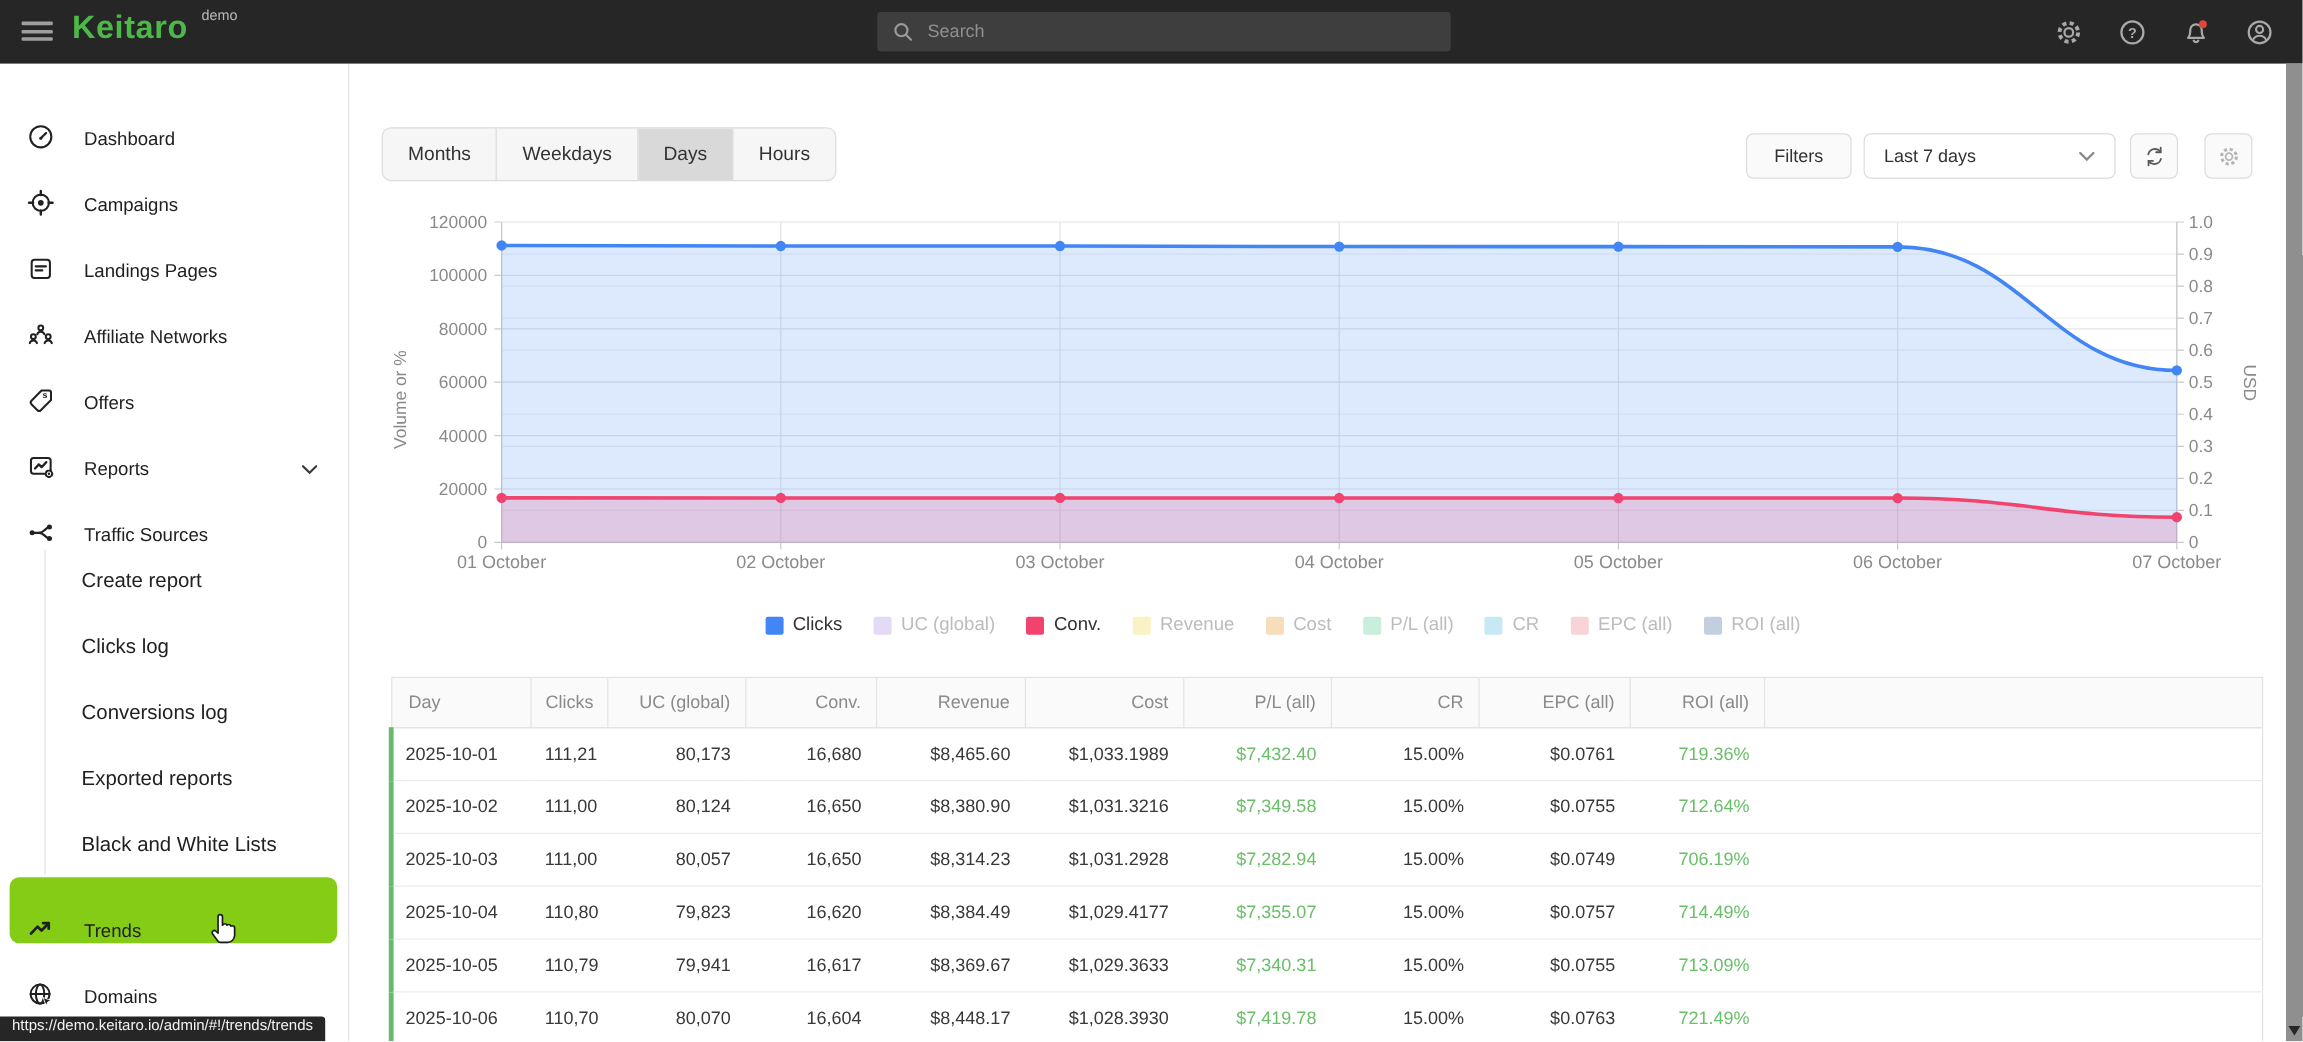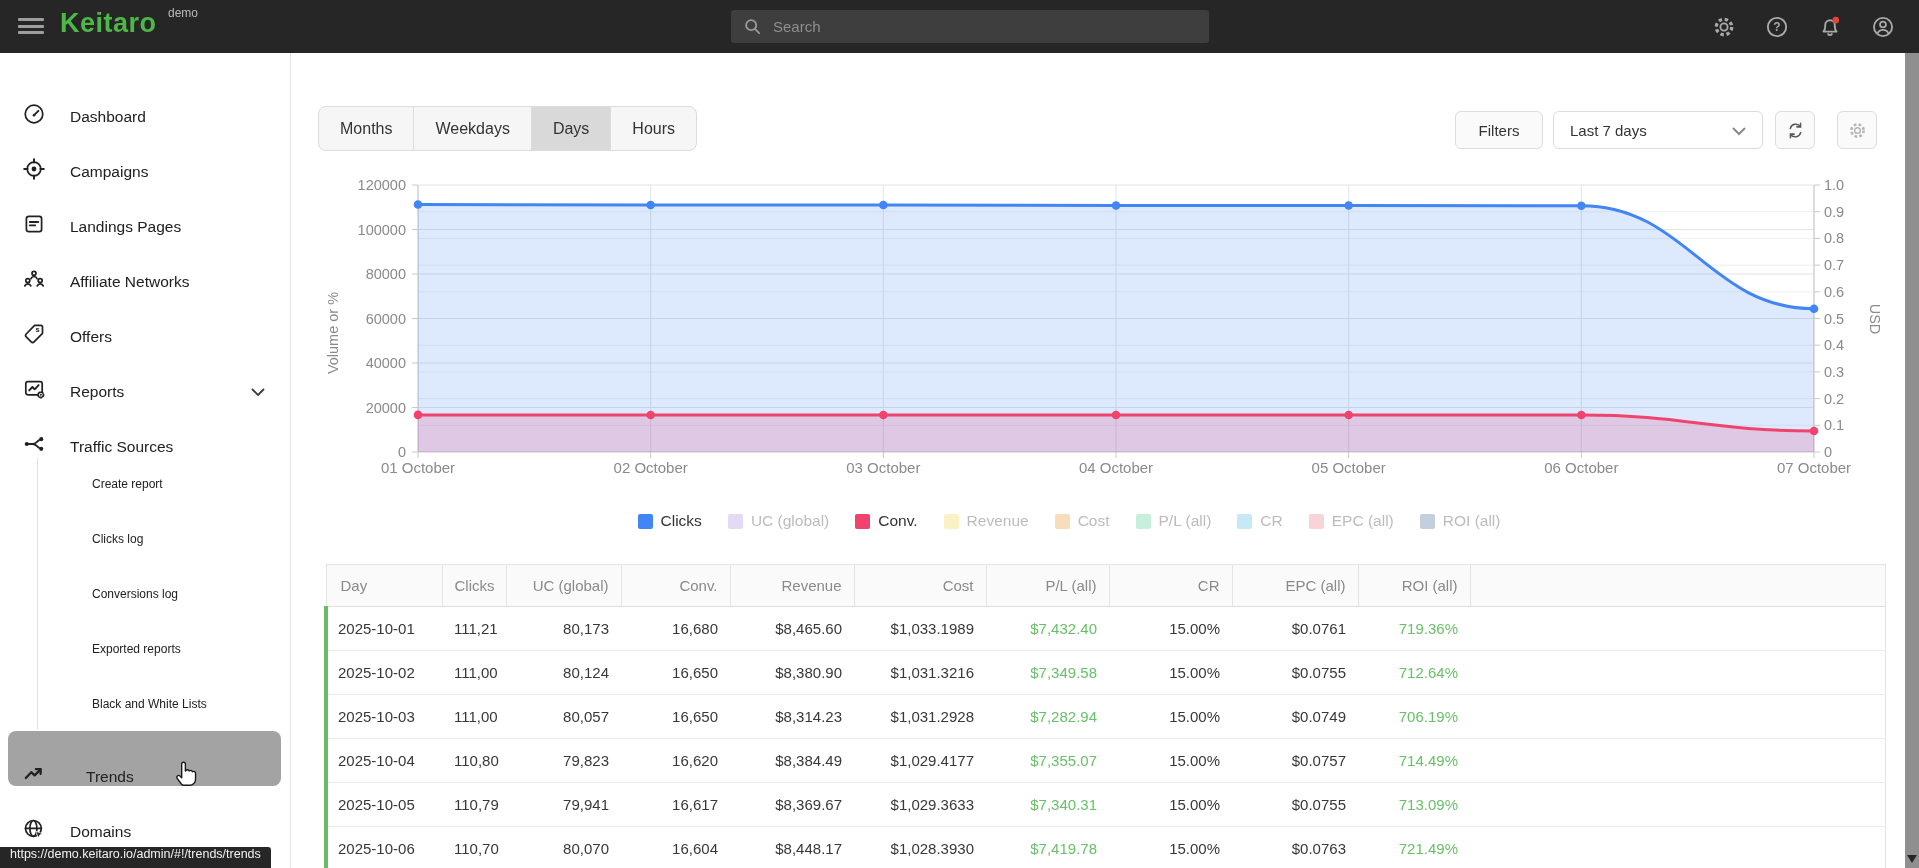--- a/index.html
+++ b/index.html
@@ -21,28 +21,28 @@
     margin-left:11px; width:100%; font-family:inherit; }
   .search input::placeholder { color:#8f8f8f; }
   .top-icons { position:absolute; right:24px; top:0; height:53px; display:flex; align-items:center; gap:29px; }
   .top-icon { width:24px; height:24px; color:#a9a9a9; cursor:pointer; position:relative; }
 
   
   .sidebar { position:absolute; top:53px; left:0; width:291px; bottom:0; background:#fff;
     border-right:1px solid #e4e4e4; padding-top:18px; z-index:10; }
   .side-item { height:55px; display:flex; align-items:flex-end; margin:0 9px 0 8px; padding-left:14px;
     border-radius:8px; cursor:pointer; }
-  .side-item.active { background:#a3a3a3;gap:16px; }
+  .side-item.active { background:#84cc16; }
   .side-item .ic { width:24px; height:24px; color:#212121; flex:0 0 auto; }
   .side-item .lbl { margin-left:24px; font-size:15.5px; color:#212121; white-space:nowrap; }
   .side-item .chev { margin-left:auto; margin-right:16px; color:#3a3a3a; }
   .sub-list { position:relative; }
   .sub-list::before { content:""; position:absolute; left:37px; top:2px; bottom:2px; width:1px; background:#e2e2e2; }
-  .sub-item { height:55px; display:flex; align-items:center; padding-left:68px; font-size:12px;
-    color:#212121; cursor:pointer; white-space:nowrap;margin-left:24px; }
+  .sub-item { height:55px; display:flex; align-items:center; padding-left:68px; font-size:17px;
+    color:#212121; cursor:pointer; white-space:nowrap; }
 
   
   main { position:absolute; left:291px; top:53px; right:0; bottom:0; overflow:hidden; background:#fff;margin-top:23px; }
 
   .tabs { position:absolute; left:27px; top:30px; height:45px; display:flex; border:1px solid #dcdcdc;
     border-radius:8px; background:#f6f6f6; overflow:hidden; }
   .tab { display:flex; align-items:center; padding:0 21px; font-size:16px; color:#333;
     border-right:1px solid #dcdcdc; cursor:pointer; white-space:nowrap; }
   .tab:last-child { border-right:0; }
   .tab.active { background:#d9d9d9; }

